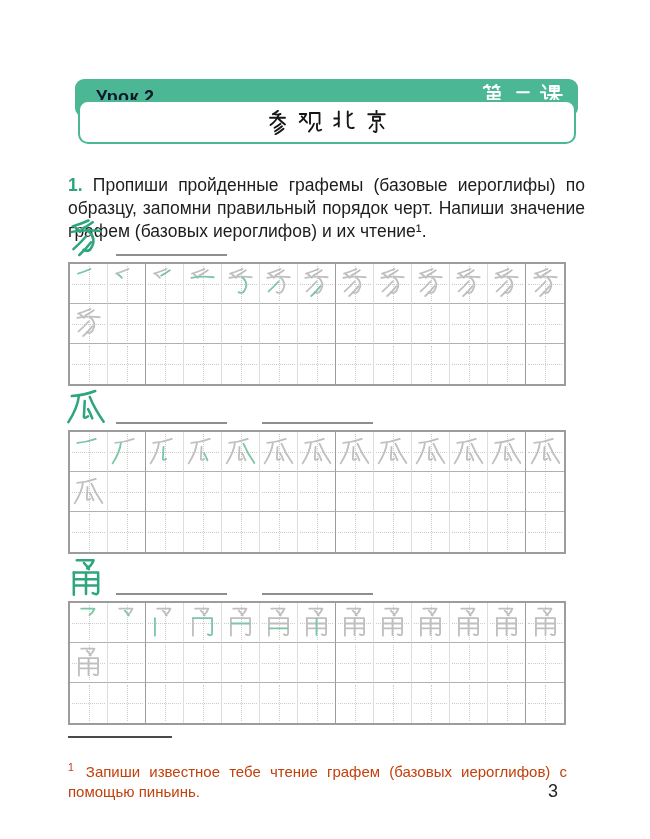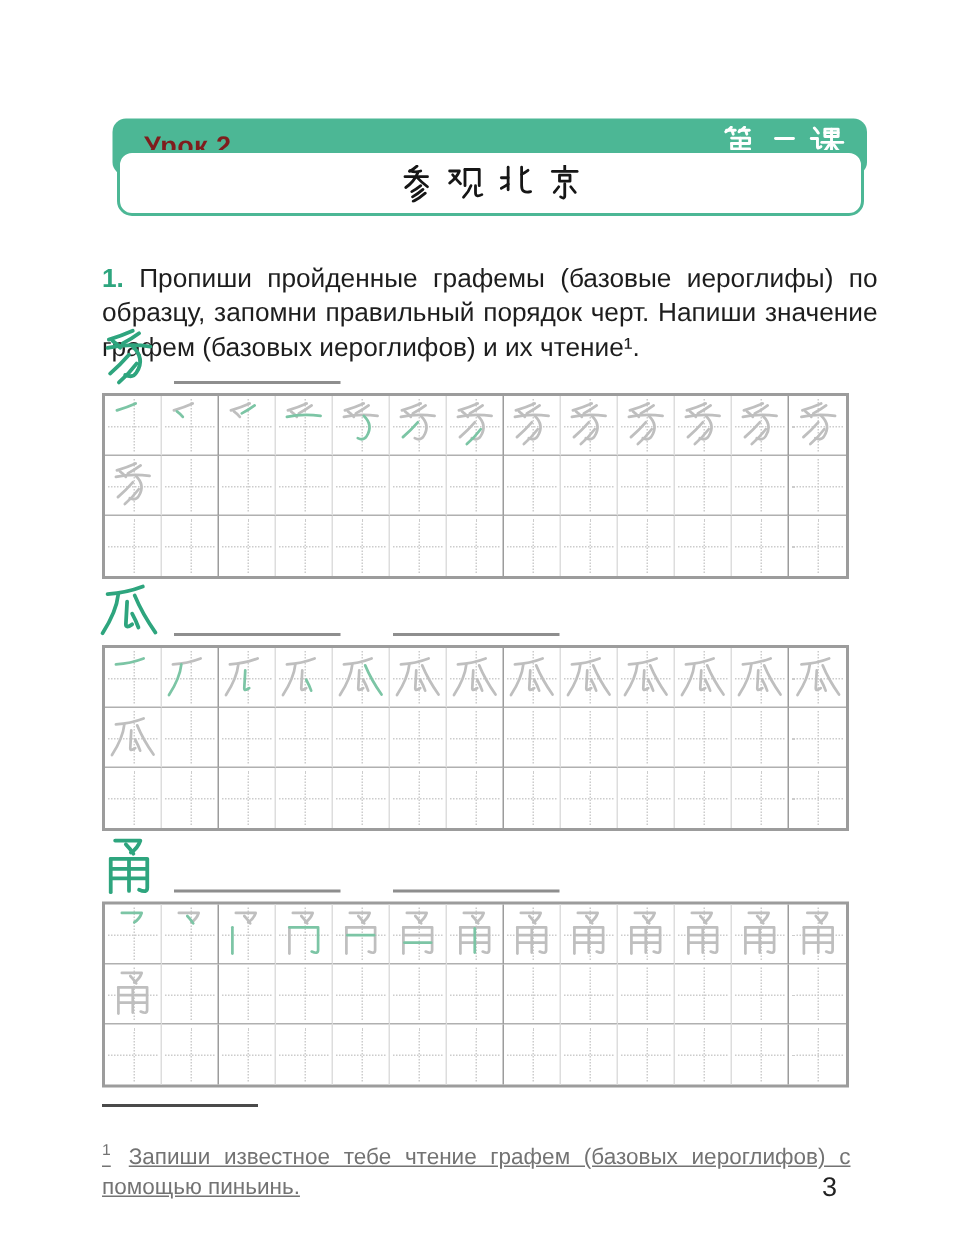--- a/index.html
+++ b/index.html
@@ -9,21 +9,21 @@
   }
   .abs{position:absolute;}
 
   
   .lesson-band{
     left:75px;top:79px;width:503px;height:38px;
     background:#4CB795;border-radius:9px;
   }
   .lesson-label{
     position:absolute;left:21px;top:8px;
-    font-size:18px;font-weight:bold;color:#7f1d1d;letter-spacing:.3px;
+    font-size:18px;font-weight:bold;color:#0f172a;letter-spacing:.3px;
   }
   .lesson-cn{
     position:absolute;right:13px;top:5px;display:flex;gap:3px;color:#ffffff;
   }
   .lesson-cn svg{width:26px;height:26px;display:block;}
   .title-box{
     left:78px;top:100px;width:494px;height:40px;background:#ffffff;
     border:2.5px solid #4CB795;border-radius:10px;
     display:flex;align-items:center;justify-content:center;gap:8px;color:#161616;
   }
@@ -64,21 +64,21 @@
   .gcell::after{
     content:"";position:absolute;top:50%;left:2px;right:2px;
     border-top:1px dotted #cccccc;
   }
   .gcell svg{width:33px;height:33px;position:relative;z-index:1;}
 
   
   .footnote-rule{left:68px;top:736px;width:104px;height:0;border-top:2px solid #4a4a4a;}
   .footnote{
     left:68px;top:743px;width:499px;font-size:15px;line-height:19.5px;
-    text-align:justify;color:#737373;text-decoration:underline;
+    text-align:justify;color:#c2410c;
   }
   .footnote sup{font-size:10.5px;margin-right:12px;}
   .page-number{left:548px;top:781px;font-size:18px;color:#222222;}
 </style>
 </head>
 <body>
 
 <svg width="0" height="0" style="position:absolute" aria-hidden="true">
   <defs>
     <g id="g-53c2">

